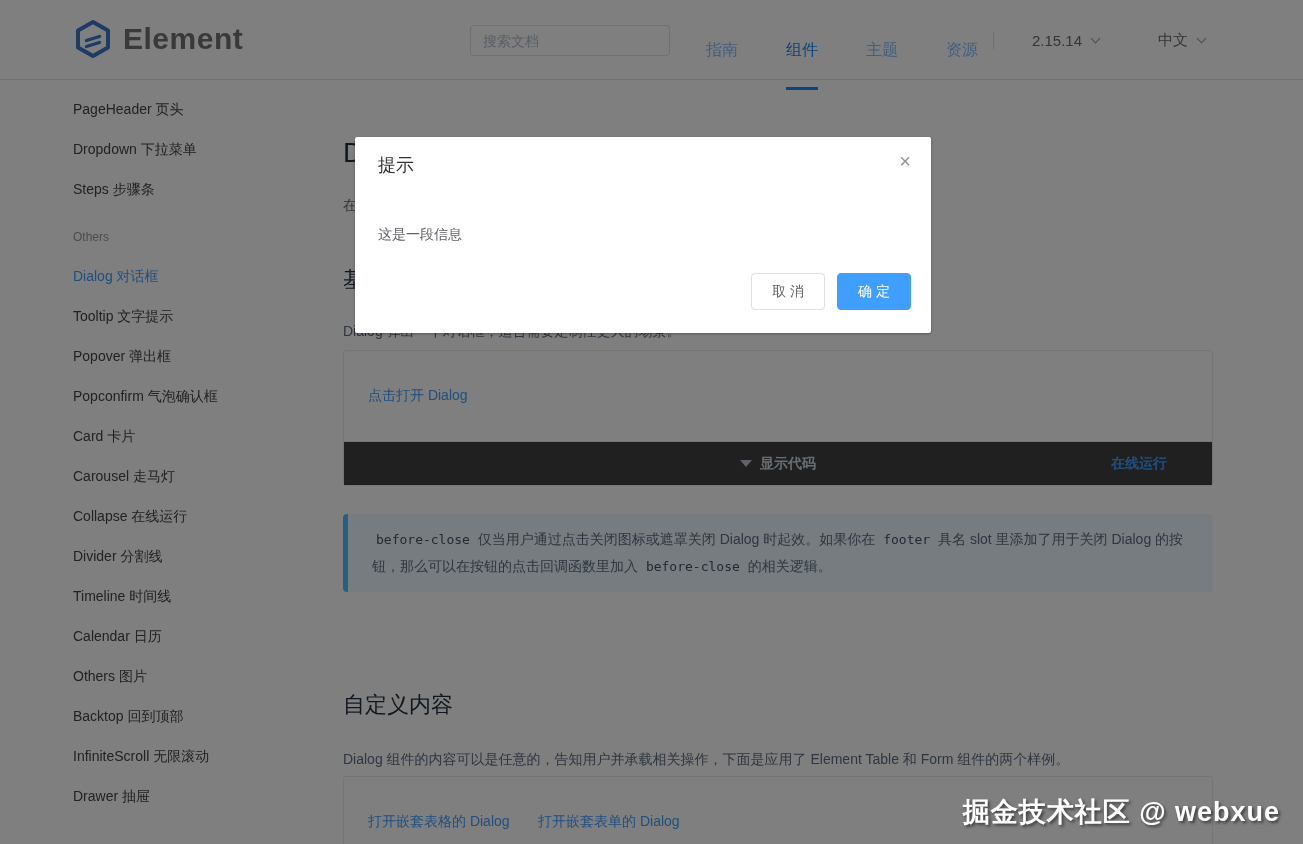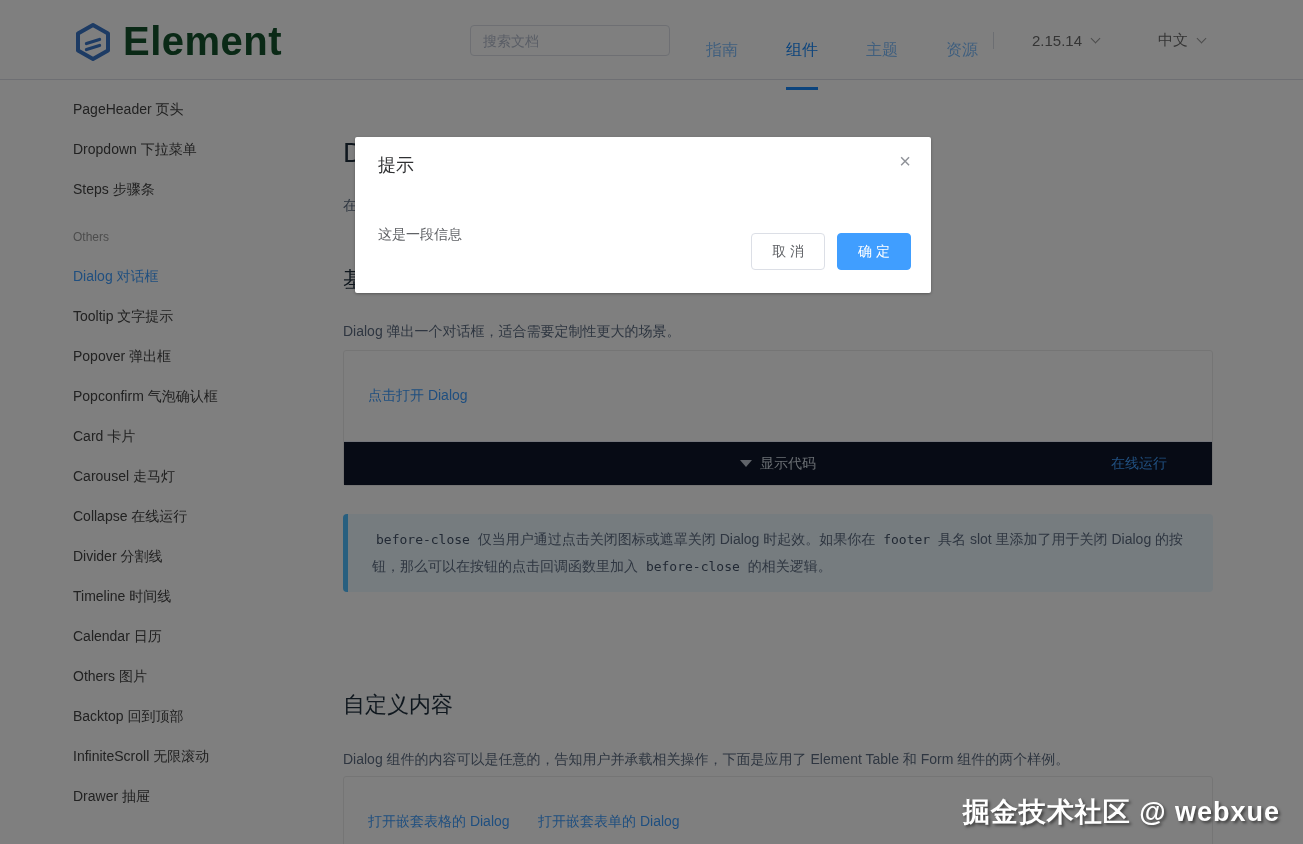--- a/index.html
+++ b/index.html
@@ -11,21 +11,21 @@
   #app { position:absolute; inset:0; background:#fff; }
 
   
   .header {
     position:absolute; top:0; left:0; width:1303px; height:80px;
     background:#fff; border-bottom:1px solid #dcdfe6; z-index:2;
   }
   .logo { position:absolute; left:73px; top:19px; display:flex; align-items:center; cursor:pointer; }
   .logo svg { width:40px; height:40px; }
   .logo-text {
-    margin-left:10px; font-size:40px; font-weight:bold; color:#14532d;
+    margin-left:10px; font-size:30px; font-weight:bold; color:#737373;
     letter-spacing:0.5px; font-family:"Liberation Sans","DejaVu Sans",sans-serif;text-align:right;
   }
   .search-input {
     position:absolute; left:470px; top:25px; width:200px; height:31px;
     border:1px solid #dcdfe6; border-radius:4px; padding:0 12px;
     font-size:14px; color:#333; outline:none; background:#fff;
   }
   .search-input::placeholder { color:#b4bccc; }
   .nav { position:absolute; left:682px; top:0; height:100px; display:flex; align-items:center; }
   .nav-item {
@@ -84,21 +84,21 @@
   .demo-content { padding:24px; }
   .text-button {
     display:inline-block; padding:12px 0; font-size:14px; color:#409EFF;
     background:none; border:none; cursor:pointer;
     font-family:"Liberation Sans","DejaVu Sans",sans-serif;
   }
   .text-button + .text-button { margin-left:24px; }
   .demo-footer {
     position:relative; height:44px; border-top:1px solid #eaeefb;
     display:flex; align-items:center; justify-content:center;
-    font-size:14px; color:#d3dce6; cursor:pointer; background:#0f172a;
+    font-size:14px; color:#d3dce6; cursor:pointer; background:#404040;font-weight:bold;
   }
   .caret-down {
     width:0; height:0; border-left:6px solid transparent; border-right:6px solid transparent;
     border-top:7px solid #c0c9d4; margin-right:8px;
   }
   .run-online {
     position:absolute; right:45px; top:0; height:44px; display:flex; align-items:center;
     font-size:14px; color:#409EFF; cursor:pointer;
   }
 
@@ -108,21 +108,21 @@
     font-size:14px; line-height:27px; color:#5e6d82;
   }
   .tip code {
     font-family:"DejaVu Sans Mono","Liberation Mono",monospace;
     font-size:13px; color:#445368; padding:0 4px;
   }
 
   
   .overlay { position:absolute; inset:0; background:rgba(0,0,0,0.5); z-index:10; }
   .modal {
-    position:absolute; left:355px; top:137px; width:576px; height:156px;
+    position:absolute; left:355px; top:137px; width:576px; height:196px;
     background:#fff; border-radius:2px; box-shadow:0 1px 3px rgba(0,0,0,.3);
     z-index:20;
   }
   .modal-title {
     position:absolute; left:23px; top:16px; font-size:18px; color:#303133; line-height:24px;
   }
   .modal-close {
     position:absolute; right:20px; top:14px; font-size:20px; color:#909399;
     background:none; border:none; cursor:pointer; line-height:20px;
     font-family:"Liberation Sans","DejaVu Sans",sans-serif;

